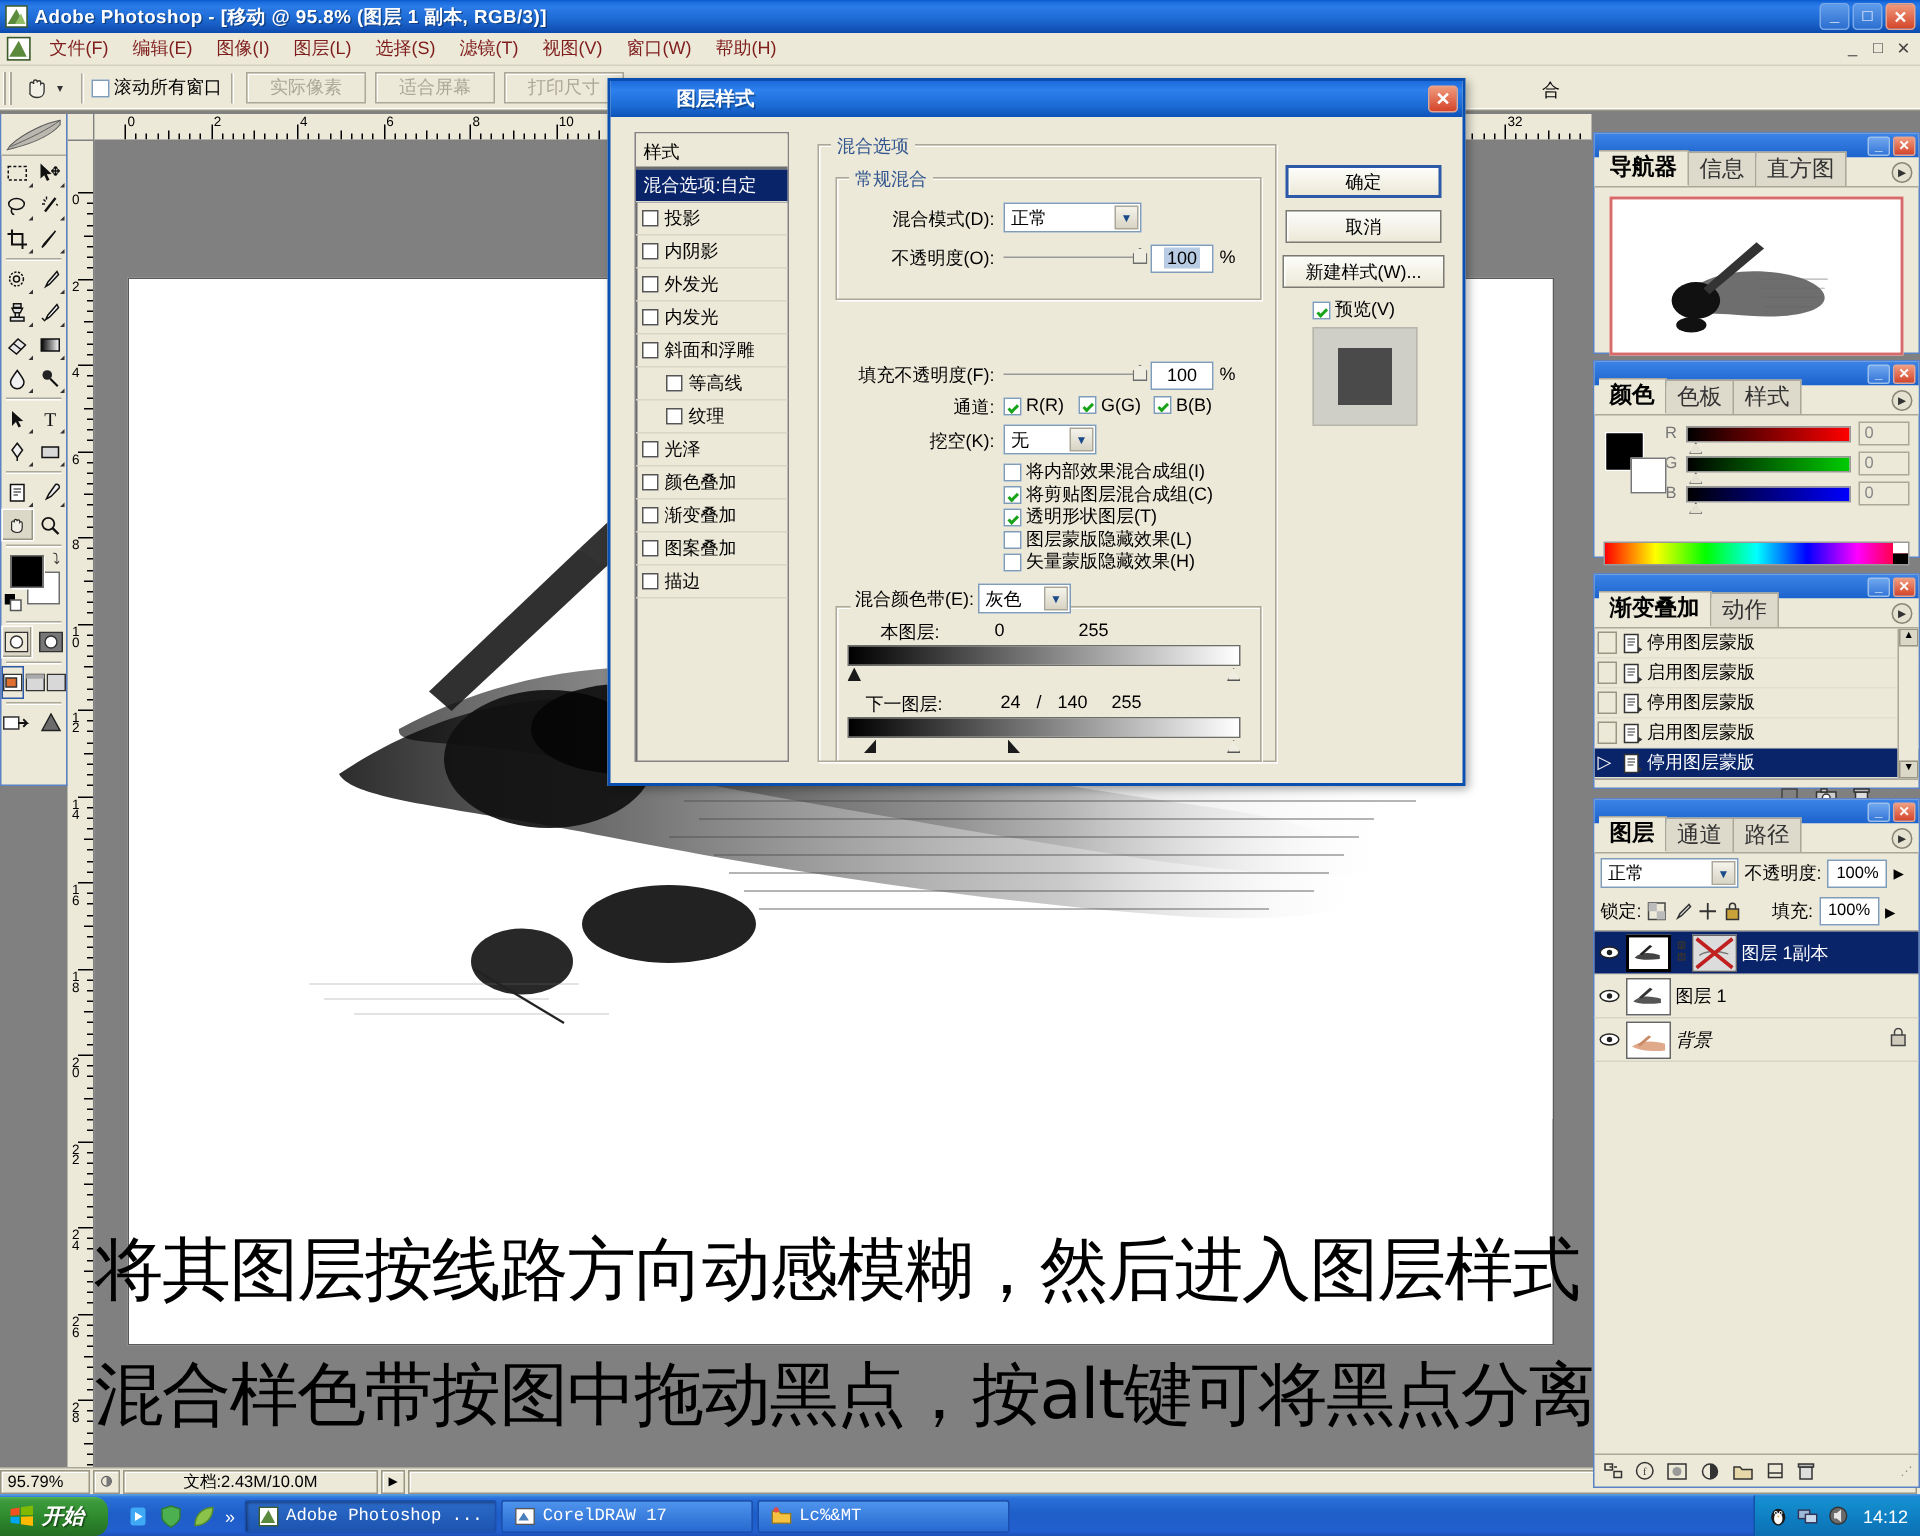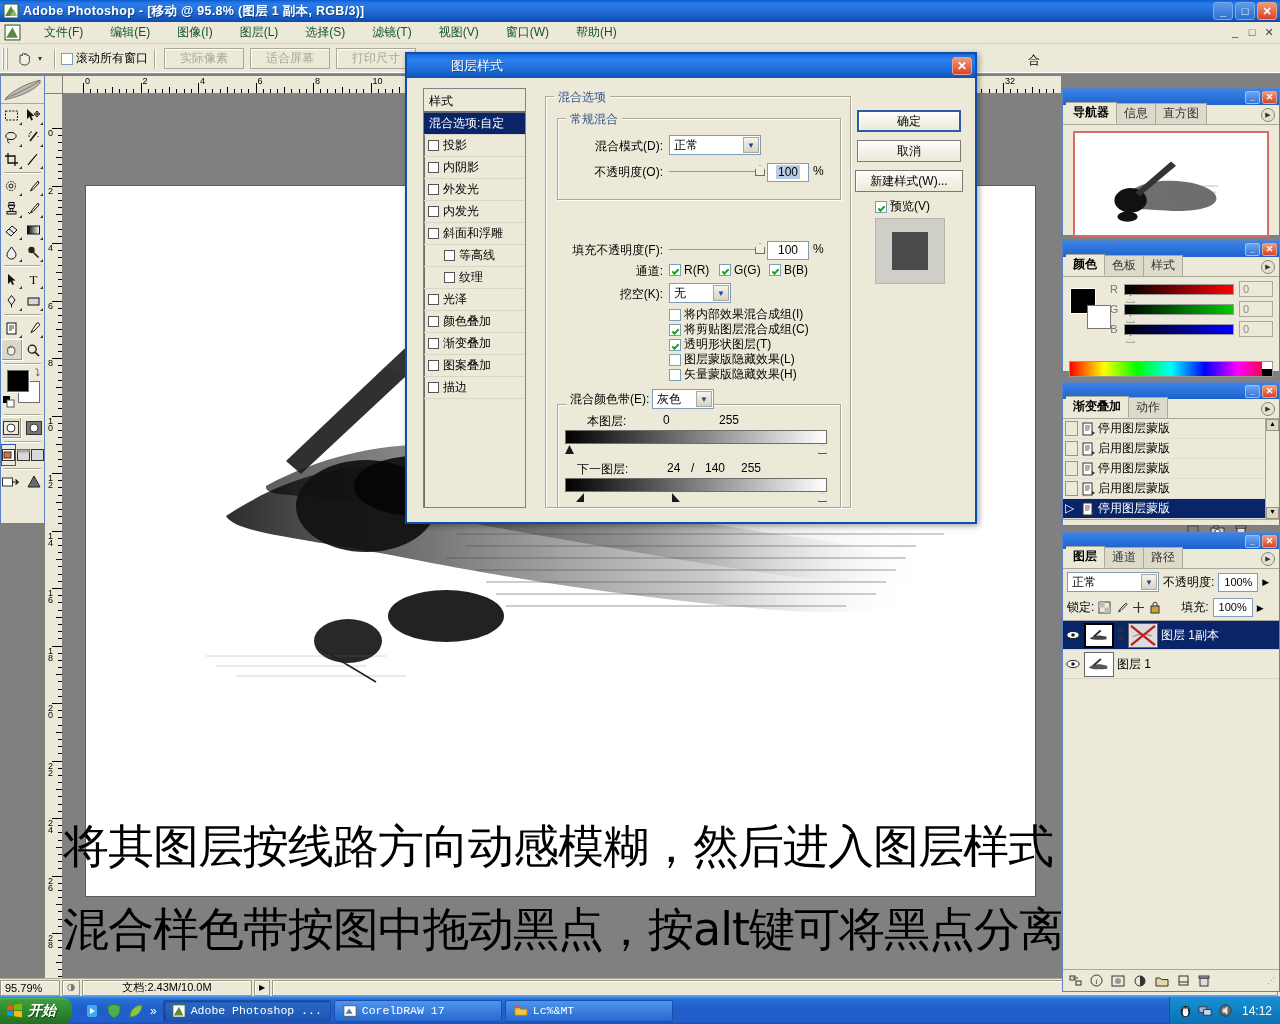--- a/index.html
+++ b/index.html
@@ -34,21 +34,21 @@
   }
   .tbbtn.close { background: linear-gradient(180deg,#F09A7C,#D4452A); border-color: #E8A38C; }
 
   
   #menubar {
     position: absolute; top: 22px; left: 0; width: 1280px; height: 22px;
     background: #ECE9D8; display: flex; align-items: center;
     border-bottom: 1px solid #D4D0C0;
   }
   #menubar .app-ico { width: 17px; height: 17px; margin: 0 4px; }
-  #menubar .mi { padding: 0 8px; color: #14532d; font-size: 12px; white-space: nowrap; margin-left: 11px; }
+  #menubar .mi { padding: 0 8px; color: #7f1d1d; font-size: 12px; white-space: nowrap; }
   #menubar .win-btns { margin-left: auto; display:flex; gap:3px; padding-right:4px; color:#444; font-size:11px;}
   #menubar .win-btns span { width:14px; text-align:center; }
 
   
   #optionsbar {
     position: absolute; top: 44px; left: 0; width: 1280px; height: 30px;
     background: #ECE9D8; display: flex; align-items: center;
     border-bottom: 1px solid #9A9684;
     box-shadow: inset 0 -1px 0 #fff;
   }
@@ -137,21 +137,21 @@
   
   #dialog {
     position:absolute; left:405px; top:52px; width:572px; height:472px;
     background:#ECE9D8; border:2px solid #0A4FB0;
     z-index: 80; box-shadow: 2px 2px 6px rgba(0,0,0,.35);
   }
   #dlg-title {
     height:24px; background:linear-gradient(180deg,#1B6ADB 0%,#2E80EE 25%,#1B6BD4 70%,#0E52B8 100%);
     display:flex; align-items:center; padding:0 3px 0 8px;
   }
-  #dlg-title .t { color:#fff; font-weight:normal; font-size:13px; text-shadow:1px 1px 0 rgba(0,0,0,.3);padding-left:36px; }
+  #dlg-title .t { color:#fff; font-weight:bold; font-size:13px; text-shadow:1px 1px 0 rgba(0,0,0,.3);padding-left:36px; }
   #dlg-close {
     margin-left:auto; width:20px; height:18px; border:1px solid #E8A38C; border-radius:3px;
     background:linear-gradient(180deg,#F09A7C,#D4452A); color:#fff; font-weight:bold; font-size:12px;
     display:flex;align-items:center;justify-content:center;
   }
   #dlg-body { position:relative; height:446px; padding:8px; }
 
   #style-list {
     position:absolute; left:16px; top:10px; width:103px; height:420px;
     background:#ECE9D8; border:1px solid #848284; box-shadow: inset 1px 1px 0 #6d6d6d;
@@ -215,21 +215,21 @@
   .p-title {
     height:16px; background:linear-gradient(180deg,#3D84E8,#1B62CC);
     display:flex; align-items:center; justify-content:flex-end; padding-right:2px; gap:2px;
   }
   .p-btn { width:15px; height:13px; border:1px solid #9CC0EA; border-radius:2px;
      background:linear-gradient(180deg,#6FA6EE,#3576D8); color:#fff; font-size:9px; font-weight:bold;
      display:flex;align-items:center;justify-content:center; }
   .p-btn.x { background:linear-gradient(180deg,#F09A7C,#D4452A); border-color:#E8A38C;}
   .p-tabs { height:20px; display:flex; align-items:flex-end; position:relative;
      background:#ECE9D8; border-bottom:1px solid #ACA899; padding-left:3px; }
-  .p-tab { font-size:12px; padding:1px 7px 2px 7px; color:#333; position:relative;
+  .p-tab { font-size:15px; padding:1px 7px 2px 7px; color:#333; position:relative;
      border-top:1px solid #ACA899; border-right:1px solid #ACA899;
      background:#DEDACB; }
   .p-tab.active { font-weight:bold; color:#000; background:#ECE9D8; border-bottom:1px solid #ECE9D8; }
   .p-menu { position:absolute; right:4px; bottom:2px; width:14px;height:14px; border-radius:50%;
      border:1px solid #8a8675; background:#E6E2D2; display:flex;align-items:center;justify-content:center;
      font-size:7px; color:#333; }
 
   #nav-thumb { margin:6px 10px; height:106px; background:#fff; border:2px solid #D96A6A; position:relative; overflow:hidden;}
   #nav-foot { height:20px; display:flex; align-items:center; gap:4px; padding:0 4px; border-top:1px solid #ACA899;}
   .nz-box { width:52px; height:16px; background:#ECE9D8; border:1px solid #ACA899; font-size:11px;
@@ -1024,21 +1024,21 @@
     </div>
     <div style="position:absolute;left:406px;top:86px;" class="fld-lbl">%</div>
 
     <div style="position:absolute;left:138px;top:164px;width:118px;text-align:right;" class="fld-lbl">填充不透明度(F):</div>
     <div style="position:absolute;left:262px;top:171px;width:92px;" class="slider-track"></div>
     <div class="slider-knob" style="position:absolute;left:348px;top:165px;"></div>
     <div class="num-box" style="position:absolute;left:360px;top:163px;">100</div>
     <div style="position:absolute;left:406px;top:164px;" class="fld-lbl">%</div>
 
     <div style="position:absolute;left:196px;top:185px;width:60px;text-align:right;" class="fld-lbl">通道:</div>
-    <div class="cbr" style="position:absolute;left:262px;top:185px;">
+    <div class="cbr" style="position:absolute;left:262px;top:185px;align-items:flex-end;">
       <span class="cbox checked"></span>
       <span>R(R)</span>
     </div>
     <div class="cbr" style="position:absolute;left:312px;top:185px;">
       <span class="cbox checked"></span>
       <span>G(G)</span>
     </div>
     <div class="cbr" style="position:absolute;left:362px;top:185px;">
       <span class="cbox checked"></span>
       <span>B(B)</span>
@@ -1358,20 +1358,42 @@
       <span class="thumb">
         <svg width="100%" height="100%" viewBox="0 0 30 25">
             <rect width="30" height="25" fill="#fff"></rect>
             <path d="M4 16 C9 11 17 12 24 14 L24 17 C16 18 8 18 4 16Z" fill="#555"></path>
             <path d="M8 13 L16 6 L18 7 L10 14Z" fill="#333"></path>
           </svg>
       </span>
       <span>图层 1</span>
     </div>
 
+    <div class="lay-row">
+      <span class="eye">
+        <svg width="14" height="10" viewBox="0 0 14 10">
+            <ellipse cx="7" cy="5" rx="6.2" ry="3.6" fill="#fff" stroke="#222"></ellipse>
+            <circle cx="7" cy="5" r="1.8" fill="#222"></circle>
+          </svg>
+      </span>
+      <span class="thumb">
+        <svg width="100%" height="100%" viewBox="0 0 30 25">
+            <rect width="30" height="25" fill="#fff"></rect>
+            <path d="M3 17 C10 12 20 13 27 15 L27 20 C18 21 8 20 3 17Z" fill="#e0a98a"></path>
+            <path d="M7 16 L15 9 L17 10 L9 17Z" fill="#c98a66"></path>
+          </svg>
+      </span>
+      <span style="font-style:italic;">背景</span>
+      <span style="margin-left:auto;margin-right:8px;">
+        <svg width="11" height="13" viewBox="0 0 11 13">
+            <rect x="1" y="5" width="9" height="7" fill="#cfcabc" stroke="#444"></rect>
+            <path d="M3 5 V3.2 a2.5 2.5 0 015 0 V5" fill="none" stroke="#444"></path>
+          </svg>
+      </span>
+    </div>
   </div>
 
   <div class="l-foot" style="position:absolute;bottom:0;width:100%;">
     <svg width="13" height="13" viewBox="0 0 13 13">
         <path d="M4 4 h2 M7 4 h2" stroke="#333"></path>
         <rect x="1" y="2" width="5" height="4" fill="none" stroke="#333"></rect>
         <rect x="7" y="7" width="5" height="4" fill="none" stroke="#333"></rect>
       </svg>
     <svg width="13" height="13" viewBox="0 0 13 13">
         <circle cx="6.5" cy="6.5" r="5.5" fill="none" stroke="#333"></circle>

